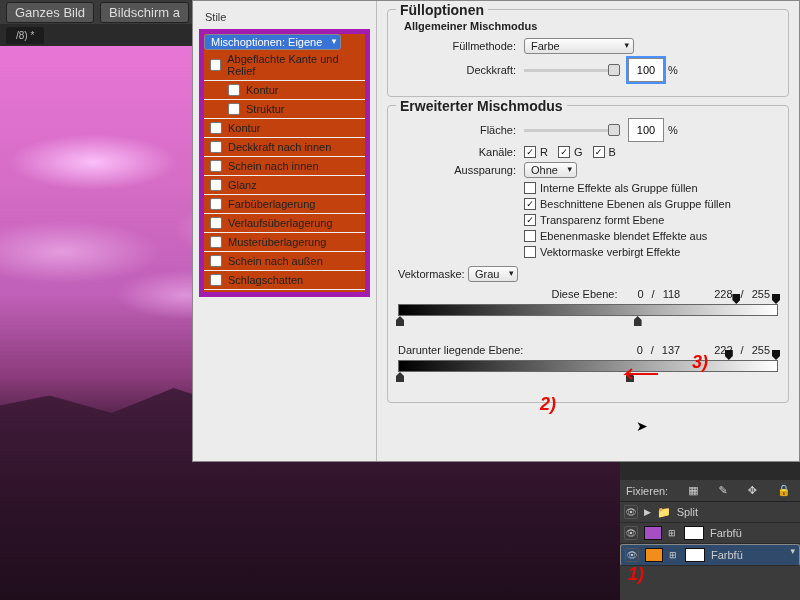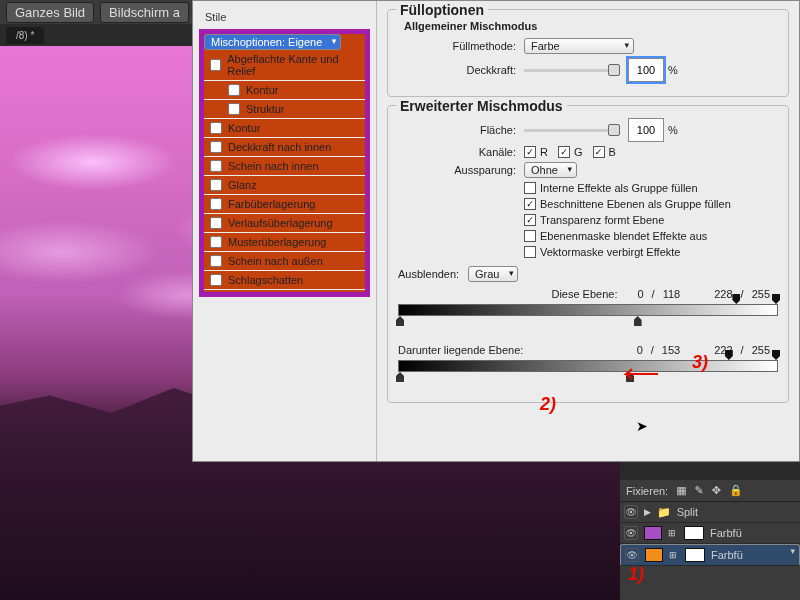--- a/index.html
+++ b/index.html
@@ -53,21 +53,21 @@
 .gtrack { height: 12px; background: linear-gradient(to right, #000, #fff); border: 1px solid #666; }
 .gh { position: absolute; top: 12px; width: 8px; height: 10px; background: #333; clip-path: polygon(50% 0, 100% 40%, 100% 100%, 0 100%, 0 40%); }
 .gh.top { top: -10px; clip-path: polygon(0 0, 100% 0, 100% 60%, 50% 100%, 0 60%); background: #111; }
 
 .blend-lbl { display: flex; justify-content: space-between; font-size: 11px; padding-right: 8px; margin-top: 24px; }
 .blend-vals { display: flex; gap: 8px; }
 
 .anno { position: absolute; color: #e80c00; font-weight: bold; font-size: 18px; font-style: italic; }
 
 .layers { position: absolute; bottom: 0; right: 0; width: 180px; height: 120px; background: #3b3b3b; color: #ccc; }
-.lhead { display: flex; align-items: center; padding: 4px 6px; border-bottom: 1px solid #222; font-size: 10px; gap: 8px; }
+.lhead { display: flex; align-items: center; padding: 4px 6px; border-bottom: 1px solid #222; font-size: 10px; gap: 20px; }
 .lrow { display: flex; align-items: center; padding: 3px 4px; border-bottom: 1px solid #2a2a2a; gap: 6px; }
 .lrow.sel { background: #2f4a6b; }
 .eye { width: 14px; height: 14px; border: 1px solid #555; border-radius: 2px; display: inline-flex; align-items: center; justify-content: center; font-size: 9px; }
 .sw { width: 18px; height: 14px; border: 1px solid #111; }
 .sw2 { width: 20px; height: 14px; background: #fff; border: 1px solid #111; }
 .link { width: 10px; font-size: 9px; }
 .disc { font-size: 9px; }
 
 .cursor { position: absolute; font-size: 14px; color: #000; }
 </style>
@@ -207,21 +207,21 @@
         </div>
       <div class="row">
           <div class="lbl"></div>
           <span class="ck">
             <span class="ckb"></span>
             <span>Vektormaske verbirgt Effekte</span>
           </span>
         </div>
 
       <div class="row" style="margin-top:8px">
-        <div style="width:70px">Ausblenden:</div>
+        <div style="width:70px">Vektormaske:</div>
         <div class="sel">Grau</div>
       </div>
 
       <div class="blend-lbl" style="margin-top:6px">
         <span style="flex:1;text-align:right;padding-right:20px">Diese Ebene:</span>
         <span class="blend-vals">
           <span>0</span>
             <span>/</span>
           <span>118</span>
           <span style="width:18px"></span>
@@ -236,21 +236,21 @@
         <div class="gh" style="left:62%"></div>
         <div class="gh top" style="left:88%"></div>
         <div class="gh top" style="right:-2px"></div>
       </div>
 
       <div class="blend-lbl">
         <span style="flex:1">Darunter liegende Ebene:</span>
         <span class="blend-vals">
           <span>0</span>
             <span>/</span>
-          <span>153</span>
+          <span>137</span>
           <span style="width:18px"></span>
           <span>222</span>
             <span>/</span>
           <span>255</span>
         </span>
       </div>
       <div class="gslider">
         <div class="gtrack"></div>
         <div class="gh" style="left:-2px"></div>
         <div class="gh" style="left:60%"></div>

